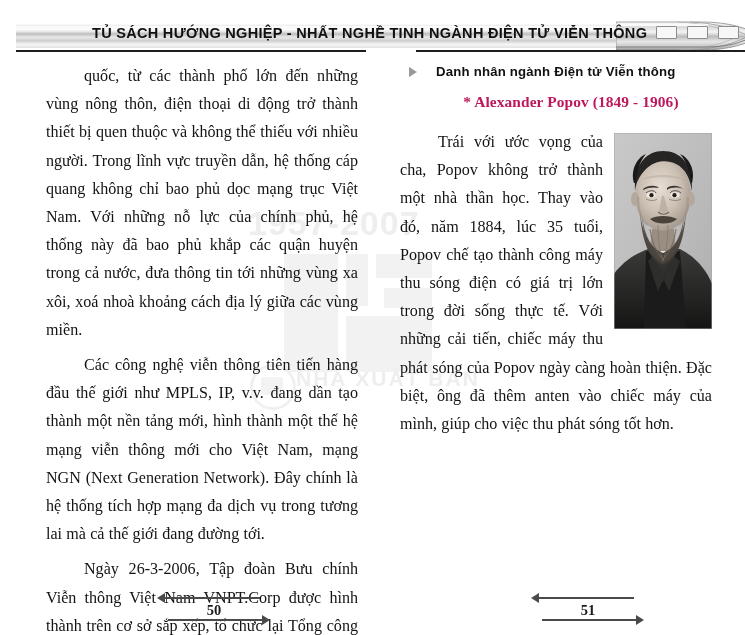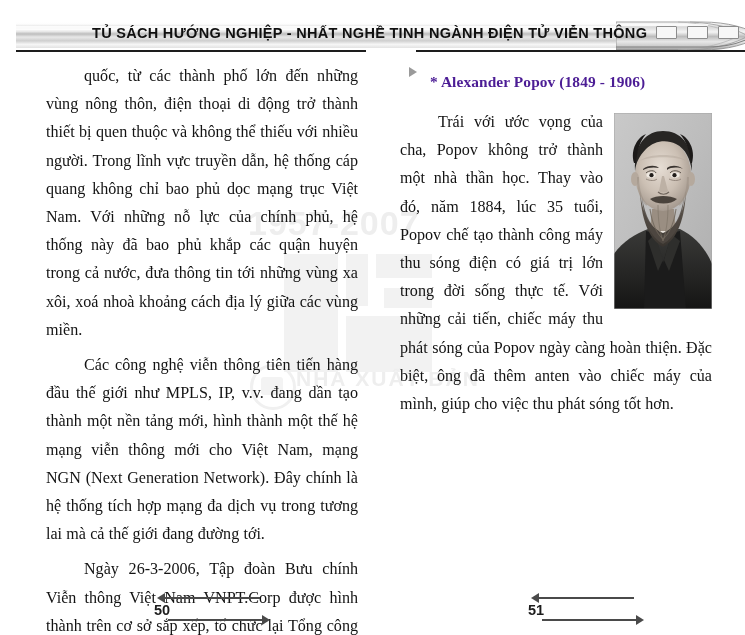--- a/index.html
+++ b/index.html
@@ -226,23 +226,24 @@
     border-top: 5px solid transparent;
     border-bottom: 5px solid transparent;
     border-left: 8px solid #9a9a9a;
   }
   .popov-title {
     margin: 11px 0 0 0;
     padding-left: 30px;
     font-family: "Liberation Serif", "DejaVu Serif", serif;
     font-weight: bold;
     font-size: 15.4px;
-    color: #4c1d95;
+    color: #be185d;
     white-space: nowrap;
     letter-spacing: 0.1px;
+    text-align: center;
   }
 
   
   .photo {
     float: right;
     width: 98px;
     height: 196px;
     margin: 5px 0px 4px 11px;
     position: relative;
     overflow: hidden;
@@ -285,21 +286,22 @@
     width: 0; height: 0;
     border-top: 5px solid transparent;
     border-bottom: 5px solid transparent;
     border-left: 8px solid #4a4a4a;
   }
   .f-num {
     position: absolute;
     left: 0;
     top: 9px;
     width: 120px;
-    font-family: Liberation Sans, sans-serif;
+    text-align: center;
+    font-family: Liberation Serif, serif;
     font-weight: bold;
     font-size: 14.5px;
     color: #1c1c1c;
   }
 </style>
 </head>
 <body>
 
 <div id="page">
 
@@ -360,20 +362,21 @@
   <div class="col col-left">
     <p class="body">quốc, từ các thành phố lớn đến những vùng nông thôn, điện thoại di động trở thành thiết bị quen thuộc và không thể thiếu với nhiều người. Trong lĩnh vực truyền dẫn, hệ thống cáp quang không chỉ bao phủ dọc mạng trục Việt Nam. Với những nỗ lực của chính phủ, hệ thống này đã bao phủ khắp các quận huyện trong cả nước, đưa thông tin tới những vùng xa xôi, xoá nhoà khoảng cách địa lý giữa các vùng miền.</p>
     <p class="body">Các công nghệ viễn thông tiên tiến hàng đầu thế giới như MPLS, IP, v.v. đang dần tạo thành một nền tảng mới, hình thành một thế hệ mạng viễn thông mới cho Việt Nam, mạng NGN (Next Generation Network). Đây chính là hệ thống tích hợp mạng đa dịch vụ trong tương lai mà cả thế giới đang đường tới.</p>
     <p class="body">Ngày 26-3-2006, Tập đoàn Bưu chính Viễn thông Việt Nam VNPT.Corp được hình thành trên cơ sở sắp xếp, tổ chức lại Tổng công ty Bưu chính Viễn thông Việt Nam. VNPT.Corp được kỳ vọng trở thành một tập đoàn có khả năng cạnh tranh với các tập đoàn lớn trên thế giới không chỉ ở Việt Nam mà còn vươn tầm ra quốc tế.</p>
   </div>
 
   <div class="col col-right">
 
     <div class="danh-nhan-row">
       <span class="tri-bullet"></span>
+      <span>Danh nhân ngành Điện tử Viễn thông</span>
     </div>
 
     <div class="popov-title">* Alexander Popov (1849 - 1906)</div>
 
     <div class="rc-wrap">
       <div class="photo">
         <svg width="98" height="196" viewBox="0 0 98 196" xmlns="http://www.w3.org/2000/svg">
           <defs>
             <linearGradient id="bgph" x1="0" y1="0" x2="1" y2="1">
               <stop offset="0%" stop-color="#c9c9c9"></stop>

